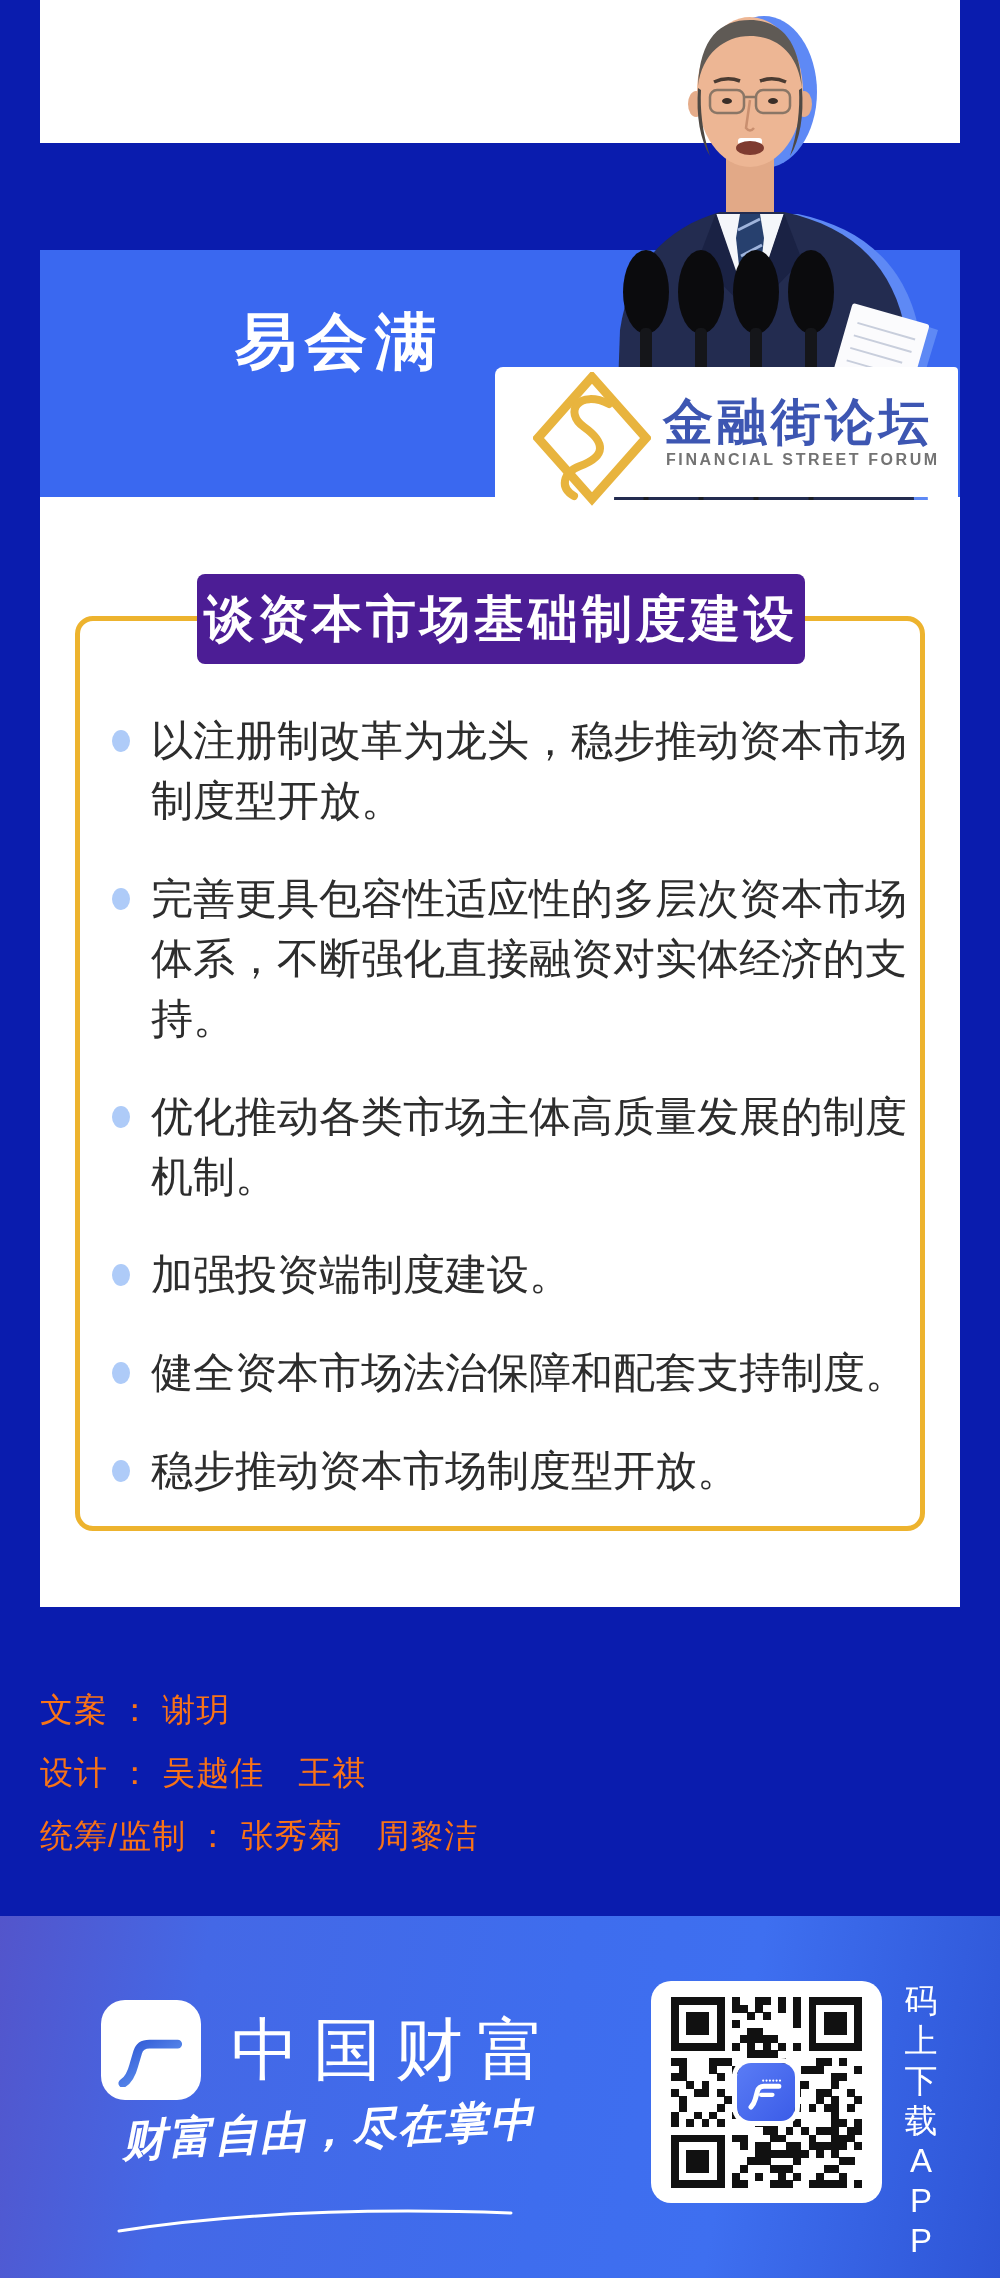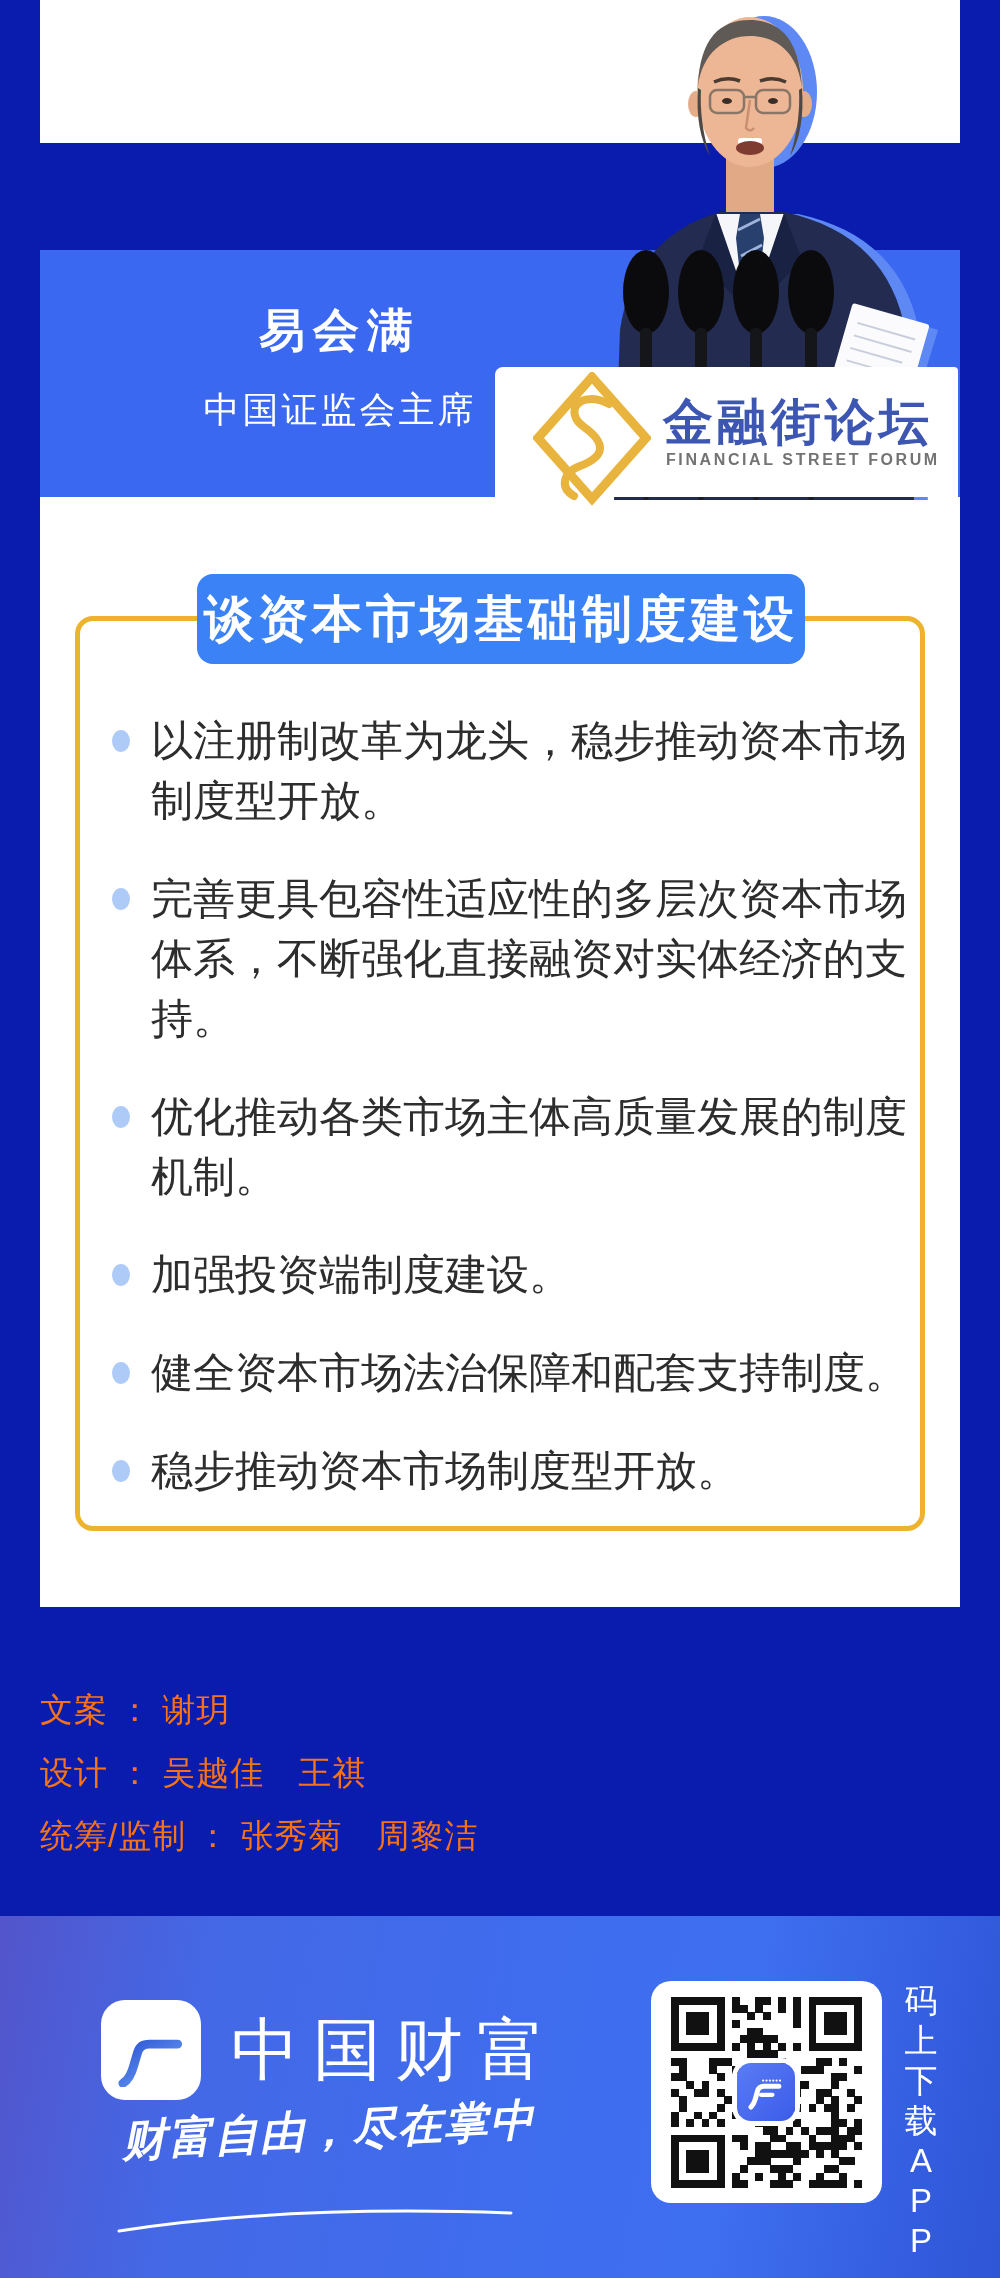--- a/index.html
+++ b/index.html
@@ -7,30 +7,30 @@
   body { font-family:"Liberation Sans", sans-serif; }
   #page {
     position:relative; width:1000px; height:2278px; margin:0 auto;
     background:#0A1CAE; overflow:hidden;
   }
   
   .band-white { position:absolute; left:40px; top:0; width:920px; height:143px; background:#ffffff; z-index:1; }
   .banner { position:absolute; left:40px; top:250px; width:920px; height:247px; background:#3A68F0; z-index:1; }
   .man-wrap { position:absolute; left:588px; top:0; width:374px; height:500px; z-index:2; }
   .name-block { position:absolute; left:40px; top:250px; width:600px; height:247px; z-index:3; text-align:center; color:#ffffff; }
-  .speaker-name { margin-top:50px; font-size:46px; font-weight:800; letter-spacing:8px; }
+  .speaker-name { margin-top:50px; font-size:62px; font-weight:800; letter-spacing:8px; }
   .speaker-title { margin-top:24px; font-size:36px; font-weight:500; letter-spacing:3px; }
   .logo-card { position:absolute; left:495px; top:367px; width:463px; height:130px; background:#ffffff; z-index:3; border-radius:8px 4px 0 0;padding-left:19px; }
   .forum-cn { position:absolute; left:168px; top:22px; font-size:50px; font-weight:700; letter-spacing:4px; color:#3D56B2; }
   .forum-en { position:absolute; left:171px; top:84px; font-size:16px; font-weight:700; letter-spacing:2.6px; color:#737373; }
   .diamond { position:absolute; left:533px; top:372px; width:118px; height:140px; z-index:4; }
   
   .content-white { position:absolute; left:40px; top:497px; width:920px; height:1110px; background:#ffffff; z-index:1; }
   .list-card { position:absolute; left:75px; top:616px; width:850px; height:915px; border:5px solid #EDB32E; border-radius:18px; background:#ffffff; z-index:2; }
-  .badge { position:absolute; left:197px; top:574px; width:608px; height:90px; background:#3b82f6; border-radius:16px;
+  .badge { position:absolute; left:197px; top:574px; width:608px; height:90px; background:#4c1d95; border-radius:8px;
            display:flex; align-items:center; justify-content:center; z-index:3;
            color:#ffffff; font-size:50px; font-weight:700; letter-spacing:4px; }
   .bullets { position:absolute; left:112px; top:711px; width:810px; z-index:3; list-style:none; }
   .bullets li { display:flex; margin-bottom:38px; }
   .bullets .dot { flex:0 0 auto; width:18px; height:22px; border-radius:50%; background:#AECBF8; margin-top:19px; margin-right:21px; }
   .bullets .txt { width:758px; font-size:42px; line-height:60px; color:#2D2D2D; letter-spacing:0; }
   
   .credits { position:absolute; left:40px; top:1678px; width:820px; z-index:2; color:#f97316; }
   .credits div { font-size:33px; line-height:63px; letter-spacing:1px; }
   
@@ -130,21 +130,20 @@
           <ellipse cx="223" cy="292" rx="23" ry="42" fill="#0B0B0D"></ellipse>
           <rect x="217" y="328" width="12" height="84" rx="5" fill="#15161A"></rect>
           <rect x="220.5" y="406" width="5" height="94" fill="#1C1E24"></rect>
         </g>
       </g>
     </svg>
   </div>
 
   <div class="name-block">
     <div class="speaker-name">易会满</div>
-    <div class="speaker-title">中国证监会主席</div>
   </div>
 
   <div class="logo-card">
     <div class="forum-cn">金融街论坛</div>
     <div class="forum-en">FINANCIAL STREET FORUM</div>
   </div>
   <div class="diamond">
     <svg width="118" height="140" viewBox="0 0 118 140">
       <path d="M59 5 L113 66 L59 127 L5 66 Z" fill="#ffffff" stroke="#E8B43E" stroke-width="9"></path>
       <path d="M76 32 C 46 17 30 40 51 55 C 72 70 74 84 47 94 C 29 101 27 116 41 124" fill="none" stroke="#E8B43E" stroke-width="8" stroke-linecap="round"></path>

